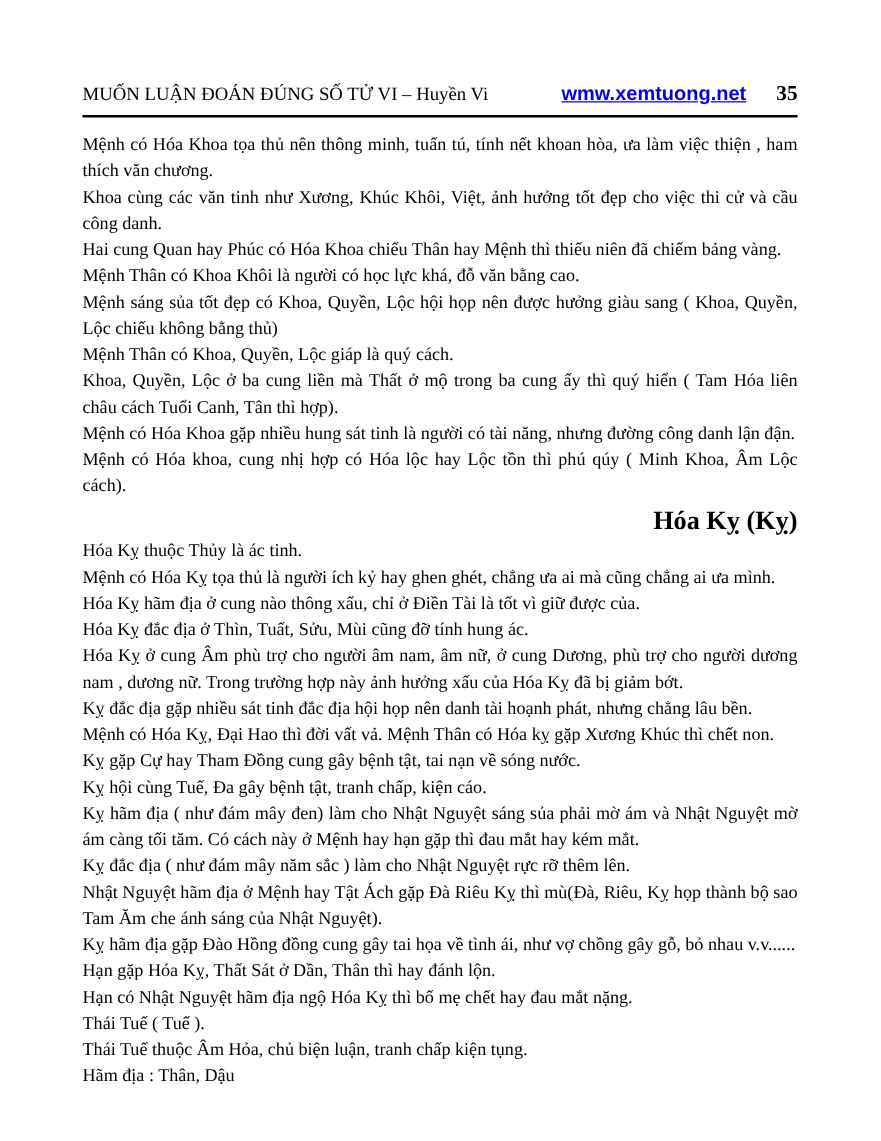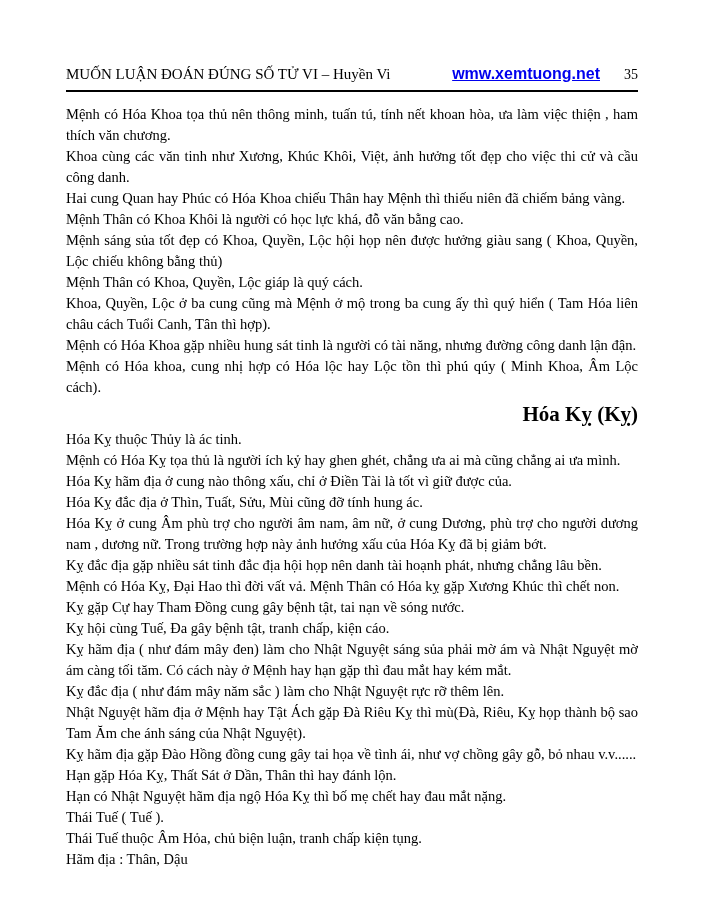--- a/index.html
+++ b/index.html
@@ -35,21 +35,22 @@
     gap: 24px;
   }
   .site-link {
     font-family: "Liberation Sans", sans-serif;
     font-weight: bold;
     font-size: 16px;
     text-decoration: underline;
     cursor: pointer;
   }
   .page-number {
-    font-size: 14px;
+    font-size: 17px;
+    font-weight: bold;
   }
   .rule {
     width: 572px;
     margin: 7px 0 0 66px;
     border: 0;
     border-top: 2px solid #000000;
   }
   .doc-body {
     width: 572px;
     margin: 12px 0 0 66px;
@@ -83,21 +84,21 @@
 
   <hr class="rule" style="border-top-color: rgb(0, 0, 0);">
 
   <div class="doc-body" id="doc-body">
       <p>Mệnh có Hóa Khoa tọa thủ nên thông minh, tuấn tú, tính nết khoan hòa, ưa làm việc thiện , ham thích văn chương.</p>
       <p>Khoa cùng các văn tinh như Xương, Khúc Khôi, Việt, ảnh hưởng tốt đẹp cho việc thi cử và cầu công danh.</p>
       <p>Hai cung Quan hay Phúc có Hóa Khoa chiếu Thân hay Mệnh thì thiếu niên đã chiếm bảng vàng.</p>
       <p>Mệnh Thân có Khoa Khôi là người có học lực khá, đỗ văn bằng cao.</p>
       <p>Mệnh sáng sủa tốt đẹp có Khoa, Quyền, Lộc hội họp nên được hưởng giàu sang ( Khoa, Quyền, Lộc chiếu không bằng thủ)</p>
       <p>Mệnh Thân có Khoa, Quyền, Lộc giáp là quý cách.</p>
-      <p>Khoa, Quyền, Lộc ở ba cung cũng mà Mệnh ở mộ trong ba cung ấy thì quý hiển ( Tam Hóa liên châu cách Tuổi Canh, Tân thì hợp).</p>
+      <p>Khoa, Quyền, Lộc ở ba cung liền mà Thất ở mộ trong ba cung ấy thì quý hiển ( Tam Hóa liên châu cách Tuổi Canh, Tân thì hợp).</p>
       <p>Mệnh có Hóa Khoa gặp nhiều hung sát tinh là người có tài năng, nhưng đường công danh lận đận.</p>
       <p>Mệnh có Hóa  khoa, cung nhị hợp có Hóa lộc hay Lộc tồn thì phú qúy ( Minh Khoa, Âm Lộc cách).</p>
       <h2>Hóa Kỵ (Kỵ)</h2>
       <p>Hóa Kỵ thuộc Thủy là ác tinh.</p>
       <p>Mệnh có Hóa Kỵ tọa thủ là người ích kỷ hay ghen ghét, chẳng ưa ai mà cũng chẳng ai ưa mình.</p>
       <p>Hóa Kỵ hãm địa ở cung nào  thông xấu, chỉ ở Điền Tài là tốt vì giữ được của.</p>
       <p>Hóa Kỵ đắc địa ở Thìn, Tuất, Sửu, Mùi cũng đỡ tính hung ác.</p>
       <p>Hóa Kỵ ở cung Âm phù trợ cho người âm nam, âm nữ, ở cung Dương, phù trợ cho người dương nam , dương nữ. Trong trường hợp này ảnh hưởng xấu của Hóa Kỵ đã bị giảm bớt.</p>
       <p>Kỵ đắc địa gặp nhiều sát tinh  đắc địa hội họp nên danh tài hoạnh phát, nhưng chẳng lâu bền.</p>
       <p>Mệnh có Hóa Kỵ, Đại Hao thì đời vất vả. Mệnh Thân có Hóa kỵ gặp Xương Khúc thì chết non.</p>

